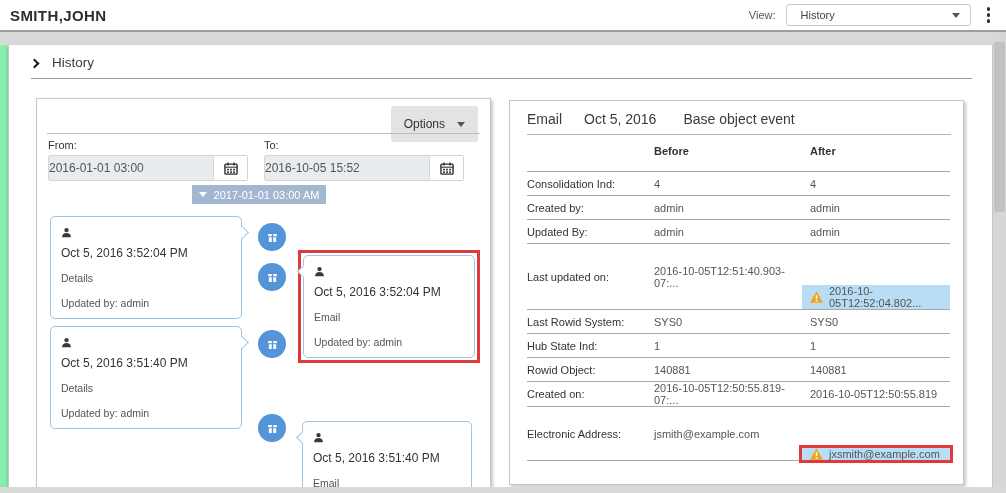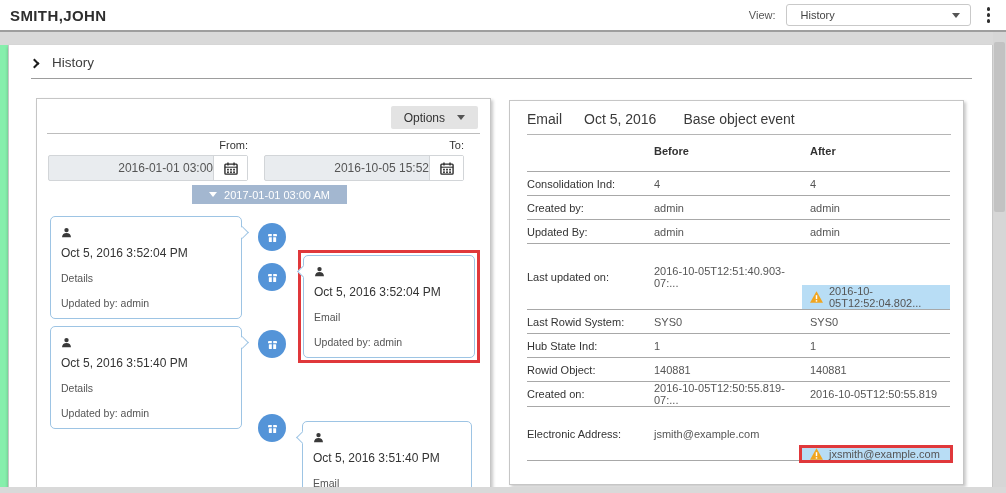--- a/index.html
+++ b/index.html
@@ -41,37 +41,37 @@
   .chev-right { width:7px; height:7px; border-top:2.5px solid #1c1c1c; border-right:2.5px solid #1c1c1c;
                 transform:rotate(45deg); margin-top:1px; }
   .section-title { font-size:13.5px; color:#3d3d3d; }
   .section-rule { position:absolute; left:22px; right:20px; top:33px; border:none;
                   border-top:1px solid #9d9d9d; }
 
   
   .timeline-panel { position:absolute; left:27px; top:53px; width:455px; height:390px;
                     background:#fff; border:1px solid #c6c6c6;
                     box-shadow:2px 2px 3px rgba(0,0,0,.22); overflow:hidden; }
-  .options-btn { position:absolute; right:12px; top:7px; height:23px; background:#e3e3e3;
+  .options-btn { position:absolute; right:12px; top:7px; height:36px; background:#e3e3e3;
                  border:none; border-radius:2px; display:flex; align-items:center; gap:12px;
                  padding:0 13px; font-size:12px; color:#333; cursor:pointer;
                  font-family:"Liberation Sans", sans-serif; }
   .options-rule { position:absolute; left:10px; right:10px; top:34px; border:none;
                   border-top:1px solid #bdbdbd; }
-  .range-row { position:absolute; left:11px; top:40px; display:flex; gap:16px;text-align:right; }
+  .range-row { position:absolute; left:11px; top:40px; display:flex; gap:16px; }
   .range-field { width:200px; }
   .range-field label { display:block; font-size:11px; color:#333; margin-bottom:4px; }
   .date-input { height:26px; display:flex; border:1px solid #d2d5d8; border-radius:2px;
                 background:#e9ecef; cursor:text; }
   .date-value { flex:1; font-size:12px; color:#555; line-height:24px; }
   .cal-btn { width:34px; background:#fff; border-left:1px solid #d2d5d8; display:flex;
              align-items:center; justify-content:center; cursor:pointer; }
 
   .timeline-canvas { position:absolute; left:0; top:84px; width:455px; height:306px; overflow:hidden; }
-  .group-header { position:absolute; left:155px; top:2px; width:155px; height:19px;
+  .group-header { position:absolute; left:155px; top:2px; width:134px; height:19px;
                   background:#a3b7d0; color:#fff; font-size:11px; display:flex; align-items:center;
                   justify-content:center; gap:7px; cursor:pointer; }
 
   .event-circle { position:absolute; width:28px; height:28px; border-radius:50%;
                   background:#5494d8; display:flex; align-items:center; justify-content:center;
                   cursor:pointer; z-index:2; }
   .circ-0 { left:221px; top:40px; }
   .circ-1 { left:221px; top:80px; }
   .circ-2 { left:221px; top:147px; }
   .circ-3 { left:221px; top:231px; }

